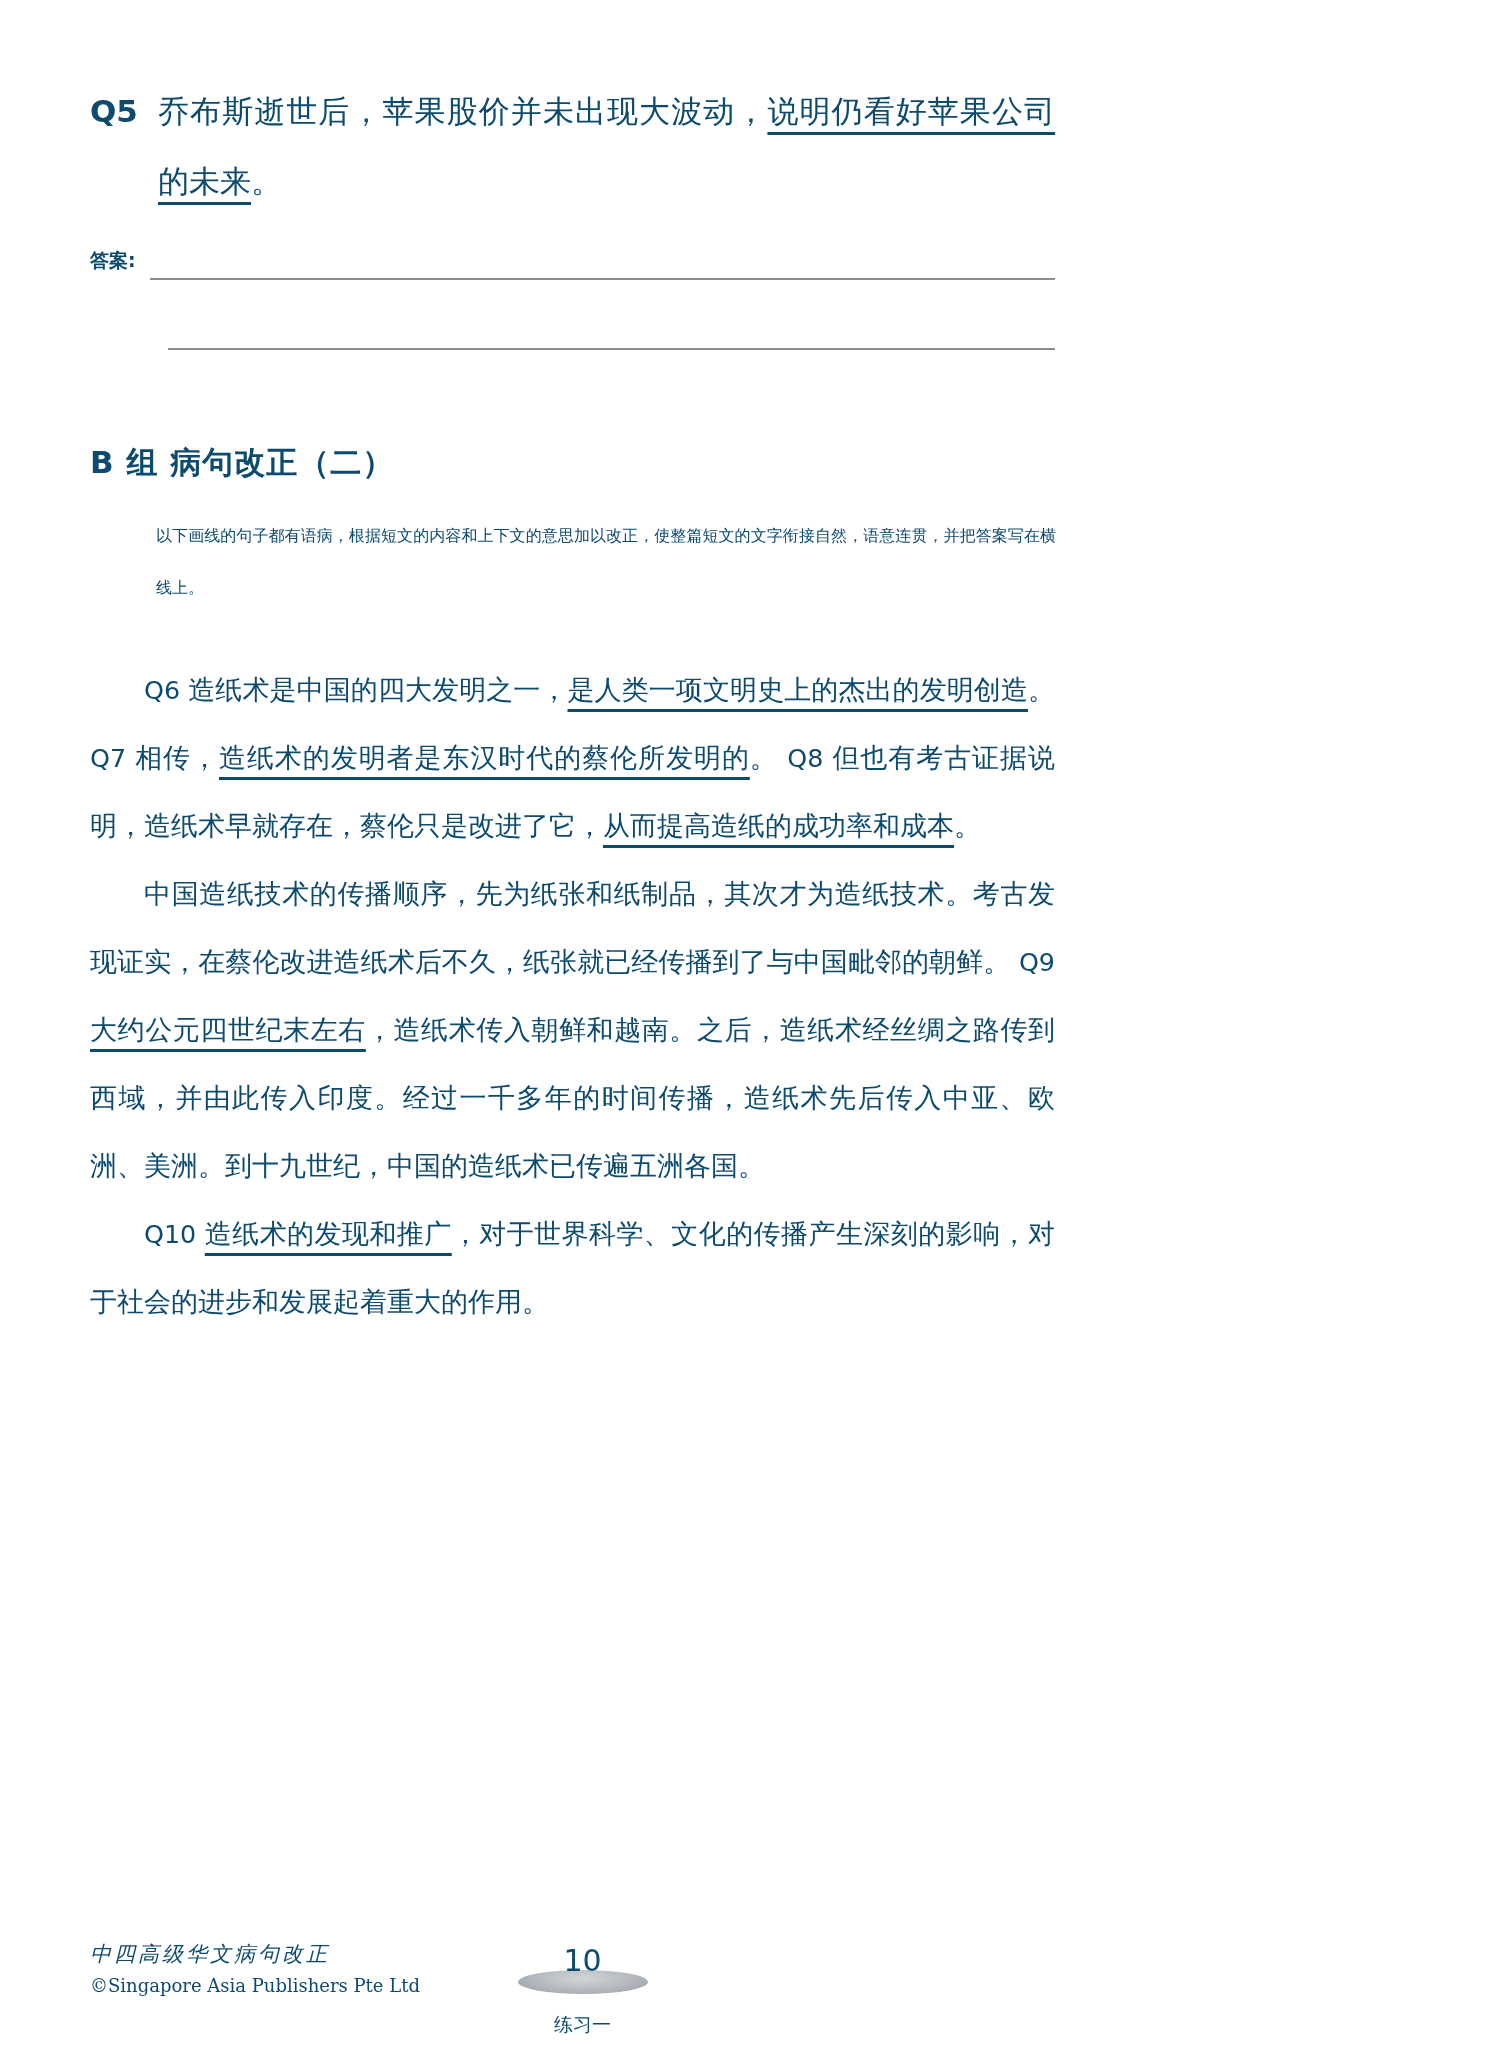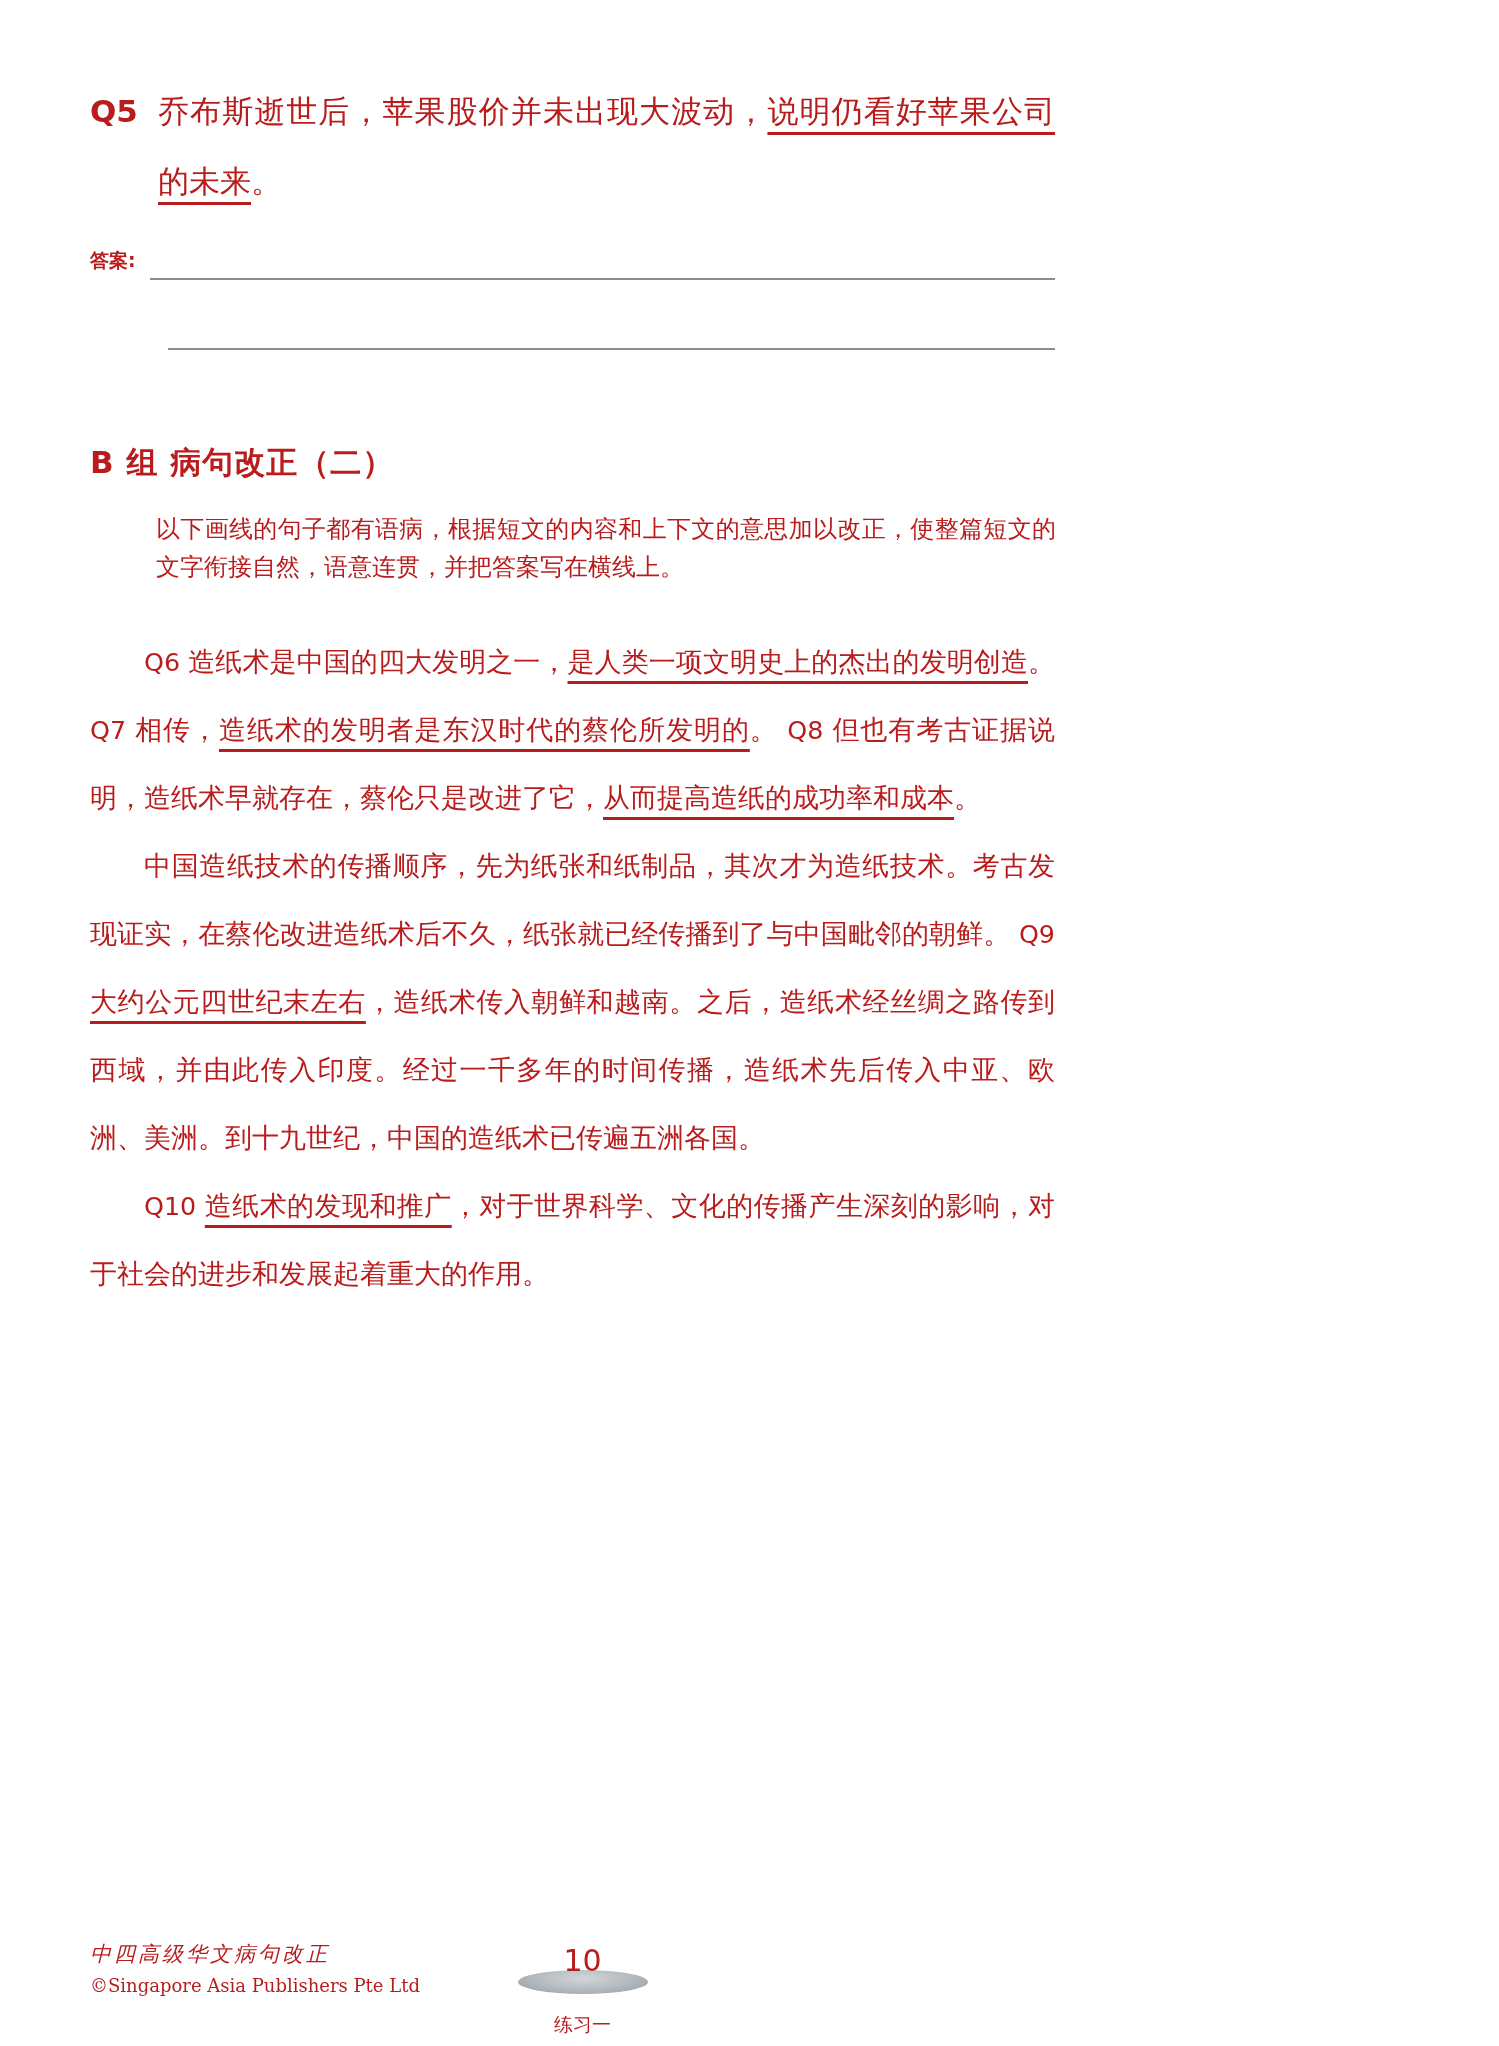--- a/index.html
+++ b/index.html
@@ -2,21 +2,21 @@
 <html><head>
 <meta charset="utf-8">
 <style>
   * { margin: 0; padding: 0; box-sizing: border-box; }
   html, body { background: #ffffff; }
   .page {
     position: relative;
     width: 1499px;
     height: 2046px;
     background: #ffffff;
-    color: #b91c1c;
+    color: #0c4a6e;
     font-family: "DejaVu Serif", serif;
     overflow: hidden;
   }
   .content {
     position: absolute;
     left: 90px;
     top: 0;
     width: 965px;
   }
 
@@ -70,22 +70,22 @@
     font-family: "DejaVu Sans", "Liberation Sans", sans-serif;
     font-weight: bold;
     font-size: 31px;
     letter-spacing: 1px;
   }
   .instructions {
     margin-top: 26px;
     margin-left: 66px;
     width: 900px;
     font-family: "DejaVu Sans", "Liberation Sans", sans-serif;
-    font-size: 24px;
-    line-height: 38px;
+    font-size: 16px;
+    line-height: 52px;
     text-align: justify;
   }
 
   
   .passage {
     margin-top: 42px;
     font-size: 27px;
   }
   .para {
     text-indent: 2em;

